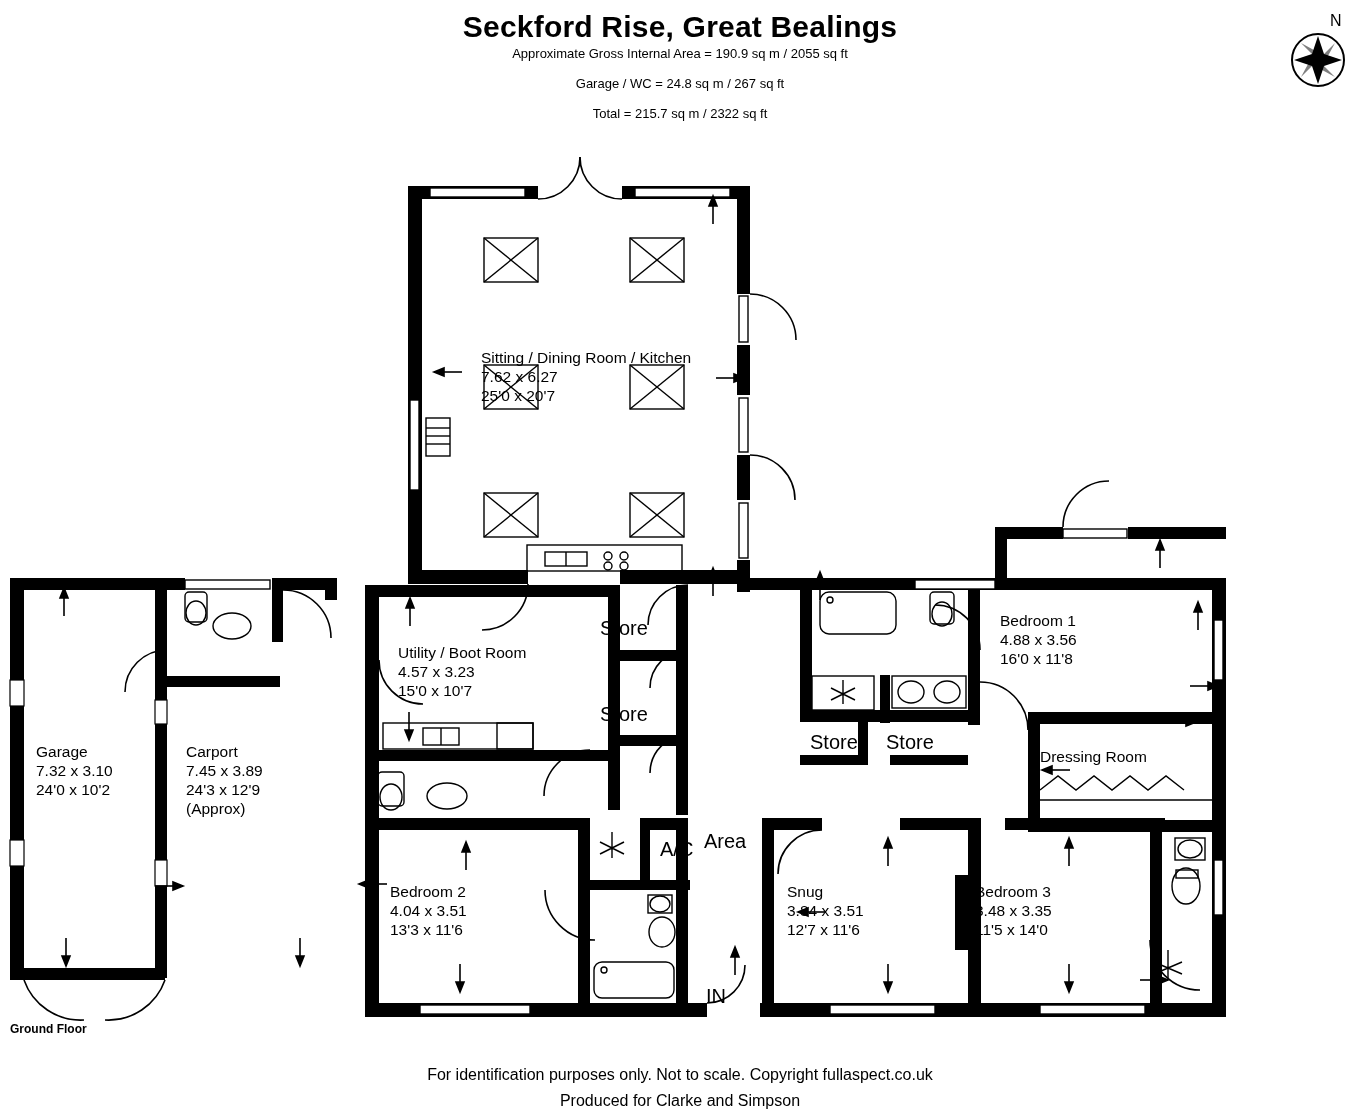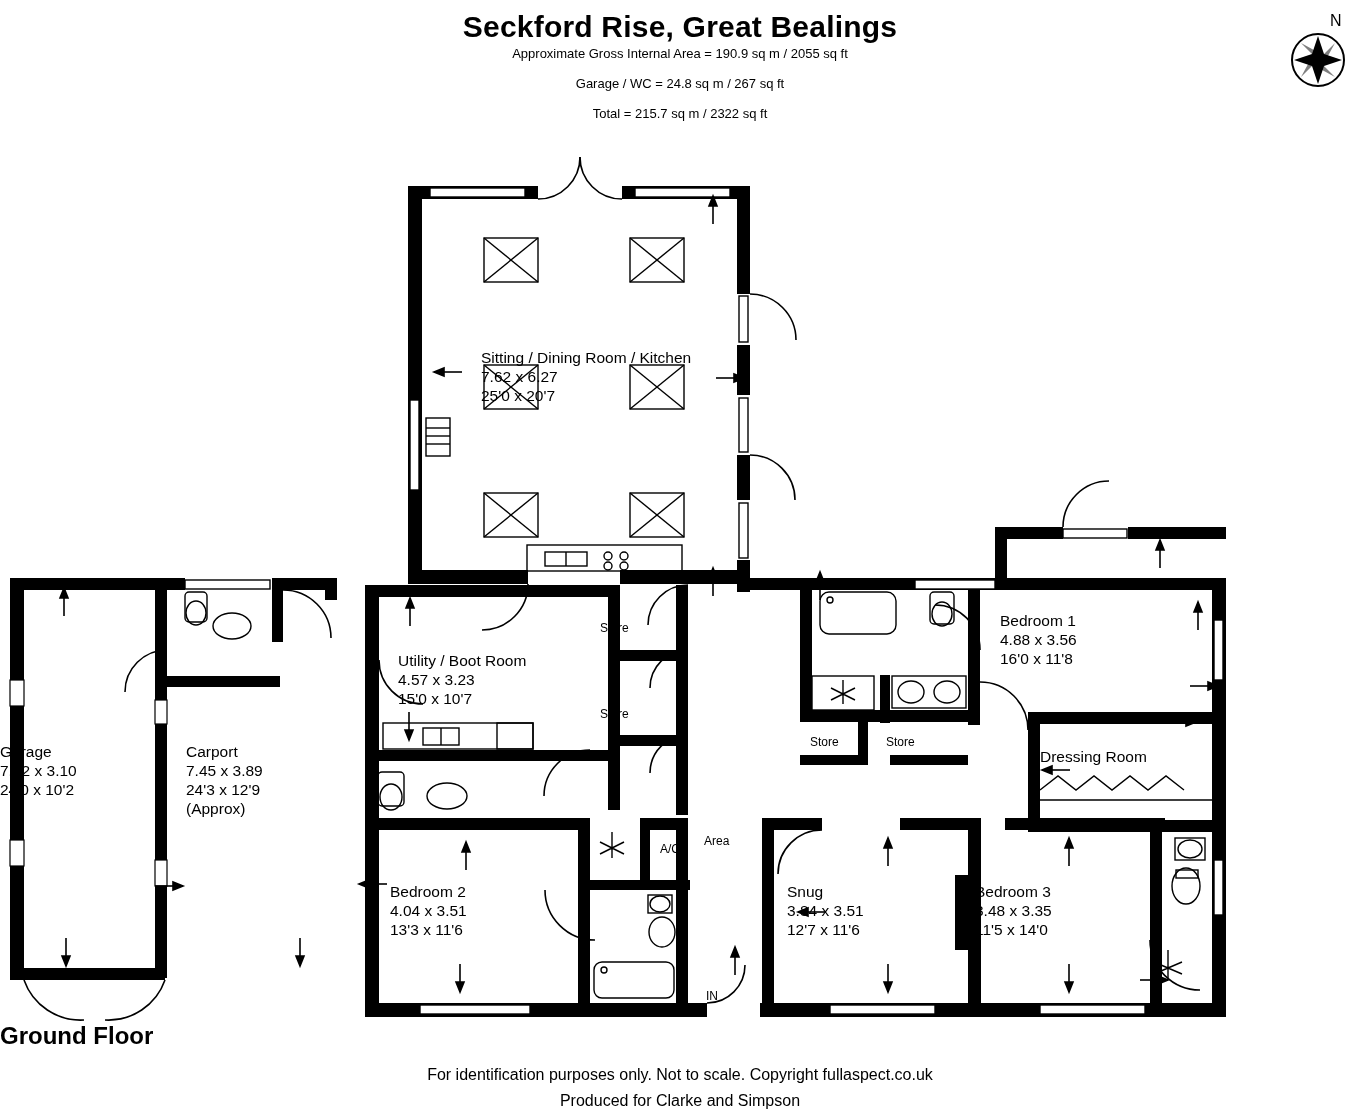--- a/index.html
+++ b/index.html
@@ -9,26 +9,26 @@
   .title{position:absolute;width:100%;text-align:center;top:10px;font-size:30px;font-weight:bold;letter-spacing:.2px;}
   .sub{position:absolute;width:100%;text-align:center;font-size:13px;}
   .sub1{top:46px;}
   .sub2{top:76px;}
   .sub3{top:106px;}
 
   .foot{position:absolute;width:100%;text-align:center;font-size:16px;}
   .foot1{top:1066px;}
   .foot2{top:1092px;}
 
-  .groundfloor{position:absolute;left:0;top:1022px;font-size:24px;font-weight:bold;}
+  .groundfloor{position:absolute;left:10px;top:1022px;font-size:12px;font-weight:bold;}
 
   .compass-n{position:absolute;left:1330px;top:12px;font-size:16px;}
 
   .lbl{position:absolute;text-align:left;font-size:15.5px;line-height:19px;white-space:nowrap;}
-  .lbl.sm{font-size:12px;line-height:17px;}
+  .lbl.sm{font-size:20px;line-height:17px;}
 
   svg{display:block;}
 </style>
 </head>
 <body>
 
 <div>
 
   <div class="title">Seckford Rise, Great Bealings</div>
   <div class="sub sub1">Approximate Gross Internal Area = 190.9 sq m / 2055 sq ft</div>
@@ -316,27 +316,27 @@
 
     </g>
   </svg>
 
   <div class="lbl" style="left:481px;top:348px;width:196px;">
     <div>Sitting / Dining Room / Kitchen</div>
     <div>7.62 x 6.27</div>
     <div>25'0 x 20'7</div>
   </div>
 
-  <div class="lbl" style="left:398px;top:643px;width:196px;margin-top:8px;">
+  <div class="lbl" style="left:398px;top:643px;width:196px;">
     <div>Utility / Boot Room</div>
     <div>4.57 x 3.23</div>
     <div>15'0 x 10'7</div>
   </div>
 
-  <div class="lbl" style="left:0px;top:742px;width:182px;">
+  <div class="lbl" style="left:0px;top:742px;width:182px;padding-left:36px;">
     <div>Garage</div>
     <div>7.32 x 3.10</div>
     <div>24'0 x 10'2</div>
   </div>
 
   <div class="lbl" style="left:186px;top:742px;width:180px;">
     <div>Carport</div>
     <div>7.45 x 3.89</div>
     <div>24'3 x 12'9</div>
     <div>(Approx)</div>

